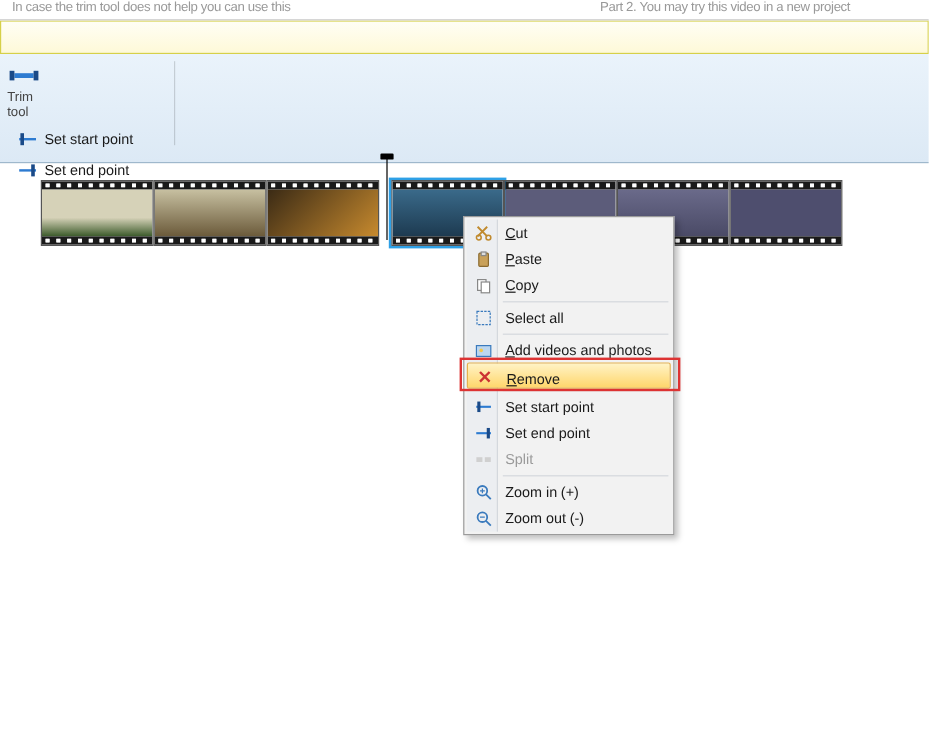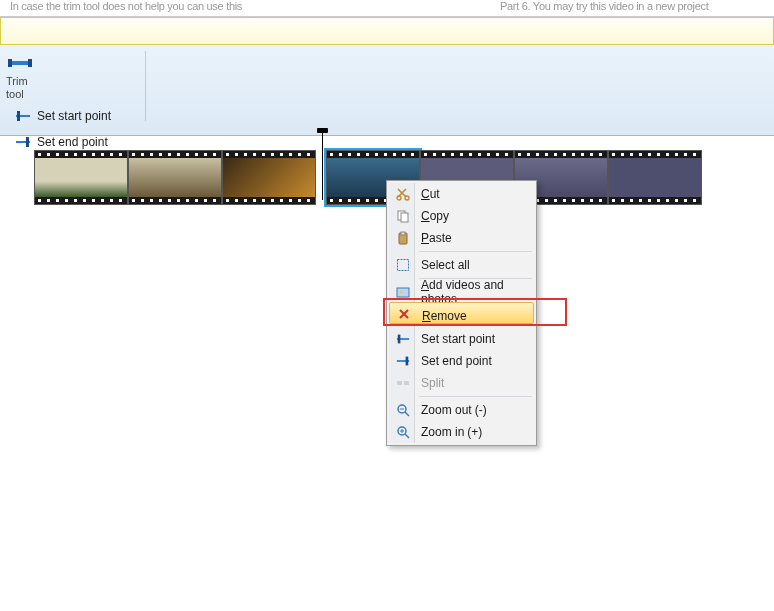--- a/index.html
+++ b/index.html
@@ -49,40 +49,40 @@
   .thumb.c3{background:linear-gradient(135deg,#3a2a15,#c78a2e);}
   .thumb.c4{background:linear-gradient(#3a6a8a,#1d3a50);}
   .thumb.c5{background:#5c5c7a;}
   .thumb.c6{background:linear-gradient(#6a6a8a,#4a4a66);}
   .thumb.c7{background:#4e4e6e;}
   
   .playhead { position:absolute; top:-6px; left:322px; width:1px; height:70px; background:#000; }
   .playhead::before{content:"";position:absolute;top:-2px;left:-5px;width:11px;height:5px;background:#000;border-radius:1px;}
 
   
-  .ctx { position:absolute; top:180px; left:386px; width:151px; background:#f2f2f2; border:1px solid #9b9b9b; box-shadow:3px 3px 5px rgba(0,0,0,0.25); padding:2px; }
+  .ctx { position:absolute; top:180px; left:386px; width:176px; background:#f2f2f2; border:1px solid #9b9b9b; box-shadow:3px 3px 5px rgba(0,0,0,0.25); padding:2px; }
   .ctx .gutter { position:absolute; top:2px; bottom:2px; left:2px; width:26px; background:#eceef1; border-right:1px solid #d4d8dd; }
   .ctx-item { position:relative; height:22px; display:flex; align-items:center; padding-left:32px; font-size:12px; color:#1a1a1a; z-index:1; }
   .ctx-item.disabled { color:#9a9a9a; }
   .ctx-item .ico { position:absolute; left:6px; top:3px; width:16px; height:16px; display:flex; align-items:center; justify-content:center; }
   .ctx-sep { height:1px; margin:2px 2px 2px 30px; background:#d4d8dd; position:relative; z-index:1; }
   .ctx-item u { text-decoration:underline; }
   .ctx-item.hi { background:linear-gradient(#fff3c6,#ffd66b); border:1px solid #e6b24d; border-radius:2px; height:22px; margin:-1px 0;align-items:flex-end; }
   .rbox { position:absolute; border:2px solid #d33; pointer-events:none; z-index:2; }
   .ctx-item .hint { margin-left:3px; }
 
   
   svg { display:block; }
 </style>
 </head>
 <body>
 
 <div class="top-strip">
   <span class="blur-left">In case the trim tool does not help you can use this</span>
-  <span class="blur-right">Part 6. You may try this video in a new project</span>
+  <span class="blur-right">Part 2. You may try this video in a new project</span>
 </div>
 
 <div class="yellow-bar"></div>
 
 <div class="ribbon">
   <div class="ribbon-group">
     <div class="trim-col">
       <div style="cursor:default;">
         <span>
           <svg width="28" height="20" viewBox="0 0 28 20">
@@ -157,34 +157,34 @@
           <path d="M2 2 L10 10 M10 2 L2 10" stroke="#c08a2e" stroke-width="1.6"></path>
           <circle cx="3" cy="11" r="2" fill="none" stroke="#c08a2e" stroke-width="1.3"></circle>
           <circle cx="11" cy="11" r="2" fill="none" stroke="#c08a2e" stroke-width="1.3"></circle>
         </svg>
     </span>
     <span><u>C</u>ut</span>
   </div>
   <div class="ctx-item">
     <span class="ico">
       <svg width="14" height="14" viewBox="0 0 14 14">
+          <rect x="3" y="2" width="8" height="11" rx="1" fill="#c9a15a" stroke="#8a6a30"></rect>
+          <rect x="5" y="1" width="4" height="3" fill="#ddd" stroke="#888"></rect>
+        </svg>
+    </span>
+    <span><u>P</u>aste</span>
+  </div>
+  <div class="ctx-item">
+    <span class="ico">
+      <svg width="14" height="14" viewBox="0 0 14 14">
           <rect x="2" y="2" width="7" height="9" fill="#fff" stroke="#888"></rect>
           <rect x="5" y="4" width="7" height="9" fill="#fff" stroke="#888"></rect>
         </svg>
     </span>
     <span><u>C</u>opy</span>
-  </div>
-  <div class="ctx-item">
-    <span class="ico">
-      <svg width="14" height="14" viewBox="0 0 14 14">
-          <rect x="3" y="2" width="8" height="11" rx="1" fill="#c9a15a" stroke="#8a6a30"></rect>
-          <rect x="5" y="1" width="4" height="3" fill="#ddd" stroke="#888"></rect>
-        </svg>
-    </span>
-    <span><u>P</u>aste</span>
   </div>
 
   <div class="ctx-sep"></div>
 
   <div class="ctx-item">
     <span class="ico">
       <svg width="14" height="14" viewBox="0 0 14 14">
           <rect x="1.5" y="1.5" width="11" height="11" fill="none" stroke="#3a7abd" stroke-dasharray="2 1"></rect>
         </svg>
     </span>
@@ -236,38 +236,38 @@
       <svg width="14" height="14" viewBox="0 0 14 14">
           <rect x="1" y="5" width="5" height="4" fill="#d0d0d0"></rect>
           <rect x="8" y="5" width="5" height="4" fill="#d0d0d0"></rect>
         </svg>
     </span>
     <span>Split</span>
   </div>
 
   <div class="ctx-sep"></div>
 
-  <div class="ctx-item">
-    <span class="ico">
-      <svg width="14" height="14" viewBox="0 0 14 14">
-          <circle cx="6" cy="6" r="4" fill="none" stroke="#3a7abd" stroke-width="1.5"></circle>
-          <line x1="9" y1="9" x2="13" y2="13" stroke="#3a7abd" stroke-width="1.5"></line>
-          <line x1="4" y1="6" x2="8" y2="6" stroke="#3a7abd"></line>
-        </svg>
-    </span>
-    <span>Zoom out</span>
-    <span class="hint">(-)</span>
-  </div>
   <div class="ctx-item">
     <span class="ico">
       <svg width="14" height="14" viewBox="0 0 14 14">
           <circle cx="6" cy="6" r="4" fill="none" stroke="#3a7abd" stroke-width="1.5"></circle>
           <line x1="9" y1="9" x2="13" y2="13" stroke="#3a7abd" stroke-width="1.5"></line>
           <line x1="4" y1="6" x2="8" y2="6" stroke="#3a7abd"></line>
           <line x1="6" y1="4" x2="6" y2="8" stroke="#3a7abd"></line>
         </svg>
     </span>
     <span>Zoom in</span>
     <span class="hint">(+)</span>
   </div>
+  <div class="ctx-item">
+    <span class="ico">
+      <svg width="14" height="14" viewBox="0 0 14 14">
+          <circle cx="6" cy="6" r="4" fill="none" stroke="#3a7abd" stroke-width="1.5"></circle>
+          <line x1="9" y1="9" x2="13" y2="13" stroke="#3a7abd" stroke-width="1.5"></line>
+          <line x1="4" y1="6" x2="8" y2="6" stroke="#3a7abd"></line>
+        </svg>
+    </span>
+    <span>Zoom out</span>
+    <span class="hint">(-)</span>
+  </div>
 
   <div class="rbox" style="top:117px;left:-4px;width:184px;height:28px;"></div>
 </div>
 
 </body></html>

